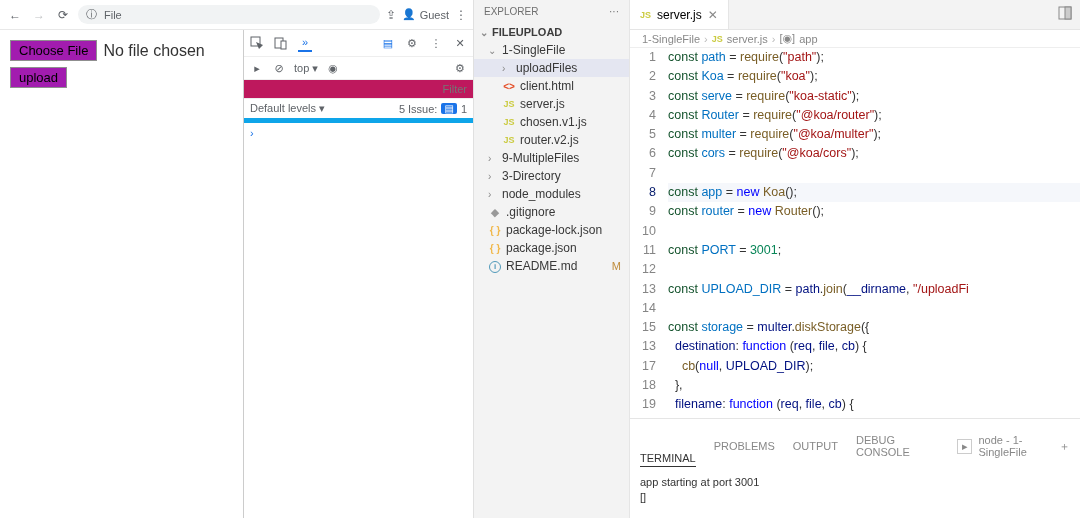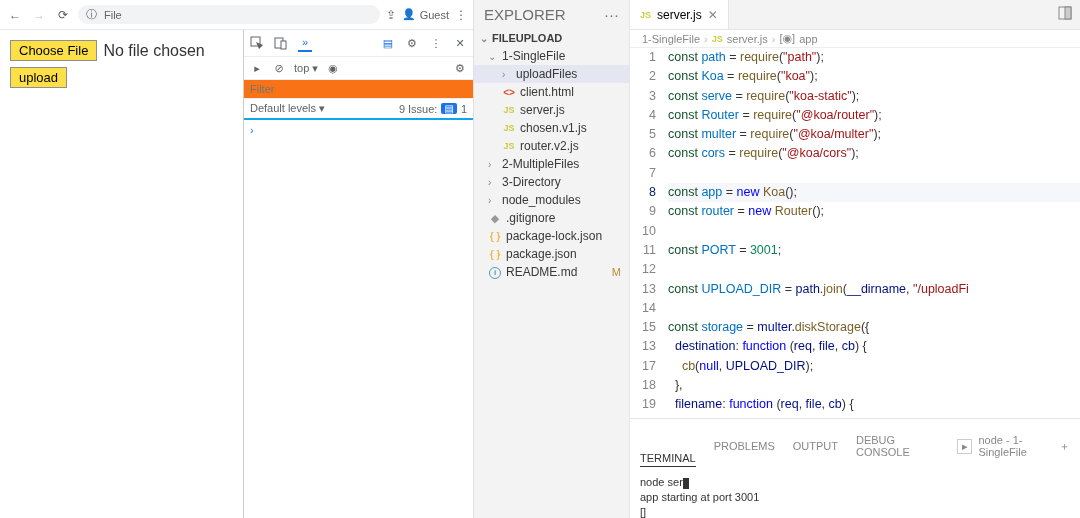--- a/index.html
+++ b/index.html
@@ -8,41 +8,41 @@
 
 .browser { width: 474px; height: 100%; display: flex; flex-direction: column; border-right: 1px solid #e0e0e0; }
 .browser-bar { height: 30px; display: flex; align-items: center; padding: 0 6px; gap: 6px; border-bottom: 1px solid #e8e8e8; font-size: 12px; color: #5f6368; }
 .browser-bar .navbtn { width: 18px; text-align: center; cursor: pointer; }
 .browser-bar .url-box { flex: 1; display: flex; align-items: center; gap: 6px; background: #f1f3f4; border-radius: 12px; padding: 2px 8px; font-size: 11px; color: #5f6368; }
 .browser-bar .file-icon { width: 12px; display: inline-block; }
 .browser-bar .guest { display: flex; align-items: center; gap: 4px; font-size: 11px; }
 .browser-body { flex: 1; display: flex; }
 .page { flex: 1; padding: 10px; }
 .page .file-row { display: flex; align-items: center; gap: 6px; margin-bottom: 6px; }
-.page button { background: #fde047; border: 1px solid #8f8f8f; padding: 2px 8px; font-size: 13px; cursor: pointer; }
+.page button { background: #a21caf; border: 1px solid #8f8f8f; padding: 2px 8px; font-size: 13px; cursor: pointer; }
 .page .nofile { font-size: 16px; color: #333; }
 .devtools { width: 230px; display: flex; flex-direction: column; border-left: 1px solid #ccc; font-size: 11px; color: #5f6368; background: #fff; }
 .dt-row { display: flex; align-items: center; padding: 4px 6px; gap: 8px; border-bottom: 1px solid #eee; }
 .dt-row.top { justify-content: space-between; }
 .dt-icons { display: flex; gap: 10px; align-items: center; }
 .dt-icn { width: 14px; height: 14px; display: flex; align-items: center; justify-content: center; }
 .dt-tab { padding: 2px 4px; }
 .dt-tab.active { border-bottom: 2px solid #1a73e8; color: #1a73e8; }
-.dt-input { width: 100%; border: none; background: #f97316; padding: 3px 6px; font-size: 11px; outline: none; }
-.dt-row2 { display: flex; align-items: center; justify-content: space-between; padding: 3px 6px; border-bottom: 2px solid #0ea5e9; gap: 40px; }
+.dt-input { width: 100%; border: none; background: #be185d; padding: 3px 6px; font-size: 11px; outline: none; text-align: right; }
+.dt-row2 { display: flex; align-items: center; justify-content: space-between; padding: 3px 6px; border-bottom: 5px solid #0ea5e9; gap: 40px; }
 .dt-left { display: flex; align-items: center; gap: 8px; }
 .dt-issue { display: flex; align-items: center; gap: 4px; }
 .dt-issue-badge { background: #1a73e8; color: #fff; font-size: 10px; padding: 0 3px; border-radius: 2px; }
 .dt-prompt { color: #1a73e8; padding: 4px 6px; }
 
 
 .vscode { flex: 1; display: flex; flex-direction: column; background: #fff; font-size: 12px; }
 .vs-body { flex: 1; display: flex; overflow: hidden; }
 .explorer { width: 156px; display: flex; flex-direction: column; border-right: 1px solid #e5e5e5; background: #f3f3f3; font-size: 12px; }
-.exp-head { display: flex; justify-content: space-between; padding: 6px 10px; font-size: 15px; color: #6f6f6f; }
+.exp-head { display: flex; justify-content: space-between; padding: 6px 10px; font-size: 10px; color: #6f6f6f; }
 .exp-section { padding: 3px 6px; font-size: 11px; font-weight: bold; color: #3c3c3c; display: flex; align-items: center; gap: 2px; }
 .exp-item { display: flex; align-items: center; padding: 2px 4px; gap: 4px; font-size: 12px; color: #383838; cursor: pointer; white-space: nowrap; }
 .exp-item.sel { background: #e4e6f1; }
 .exp-item.d1 { padding-left: 14px; }
 .exp-item.d2 { padding-left: 28px; }
 .exp-chev { width: 10px; display: inline-block; color: #888; font-size: 10px; }
 .exp-icon { width: 14px; text-align: center; font-size: 11px; }
 .ico-js { color: #cbcb41; font-weight: bold; font-size: 9px; }
 .ico-html { color: #e44d26; font-weight: bold; font-size: 10px; }
 .ico-json { color: #f1b84b; font-weight: bold; font-size: 10px; }
@@ -145,21 +145,21 @@
           <span class="dt-icn">◉</span>
         </div>
         <span class="dt-icn">⚙</span>
       </div>
       <div class="dt-row" style="padding:0">
         <input class="dt-input" placeholder="Filter" style="">
       </div>
       <div class="dt-row2">
         <span>Default levels ▾</span>
         <span class="dt-issue">
-          <span>9 Issue:</span>
+          <span>5 Issue:</span>
           <span class="dt-issue-badge">▤</span>
           <span>1</span>
         </span>
       </div>
       <div class="dt-prompt">›</div>
     </div>
   </div>
 </div>
 
 <div class="vscode">
@@ -193,21 +193,21 @@
           <div class="exp-item d2">
             <span class="exp-icon ico-js">JS</span>
             <span>chosen.v1.js</span>
           </div>
           <div class="exp-item d2">
             <span class="exp-icon ico-js">JS</span>
             <span>router.v2.js</span>
           </div>
           <div class="exp-item d1">
             <span class="exp-chev">›</span>
-            <span>2-MultipleFiles</span>
+            <span>9-MultipleFiles</span>
           </div>
           <div class="exp-item d1">
             <span class="exp-chev">›</span>
             <span>3-Directory</span>
           </div>
           <div class="exp-item d1">
             <span class="exp-chev">›</span>
             <span>node_modules</span>
           </div>
           <div class="exp-item d1">
@@ -281,17 +281,17 @@
             <span class="tt active">TERMINAL</span>
             <span class="tt">PROBLEMS</span>
             <span class="tt">OUTPUT</span>
             <span class="tt">DEBUG CONSOLE</span>
             <div class="term-right">
               <span class="shellbox">▸</span>
               <span>node - 1-SingleFile</span>
               <span>＋</span>
             </div>
           </div>
-        <div class="terminal" id="terminal"><div>node ser<span class="cursor-block"></span></div><div>app starting at port 3001</div><div>[]</div></div>
+        <div class="terminal" id="terminal"><div>app starting at port 3001</div><div>[]</div></div>
       </div>
     </div>
   </div>
 </div>
 
 </body></html>

